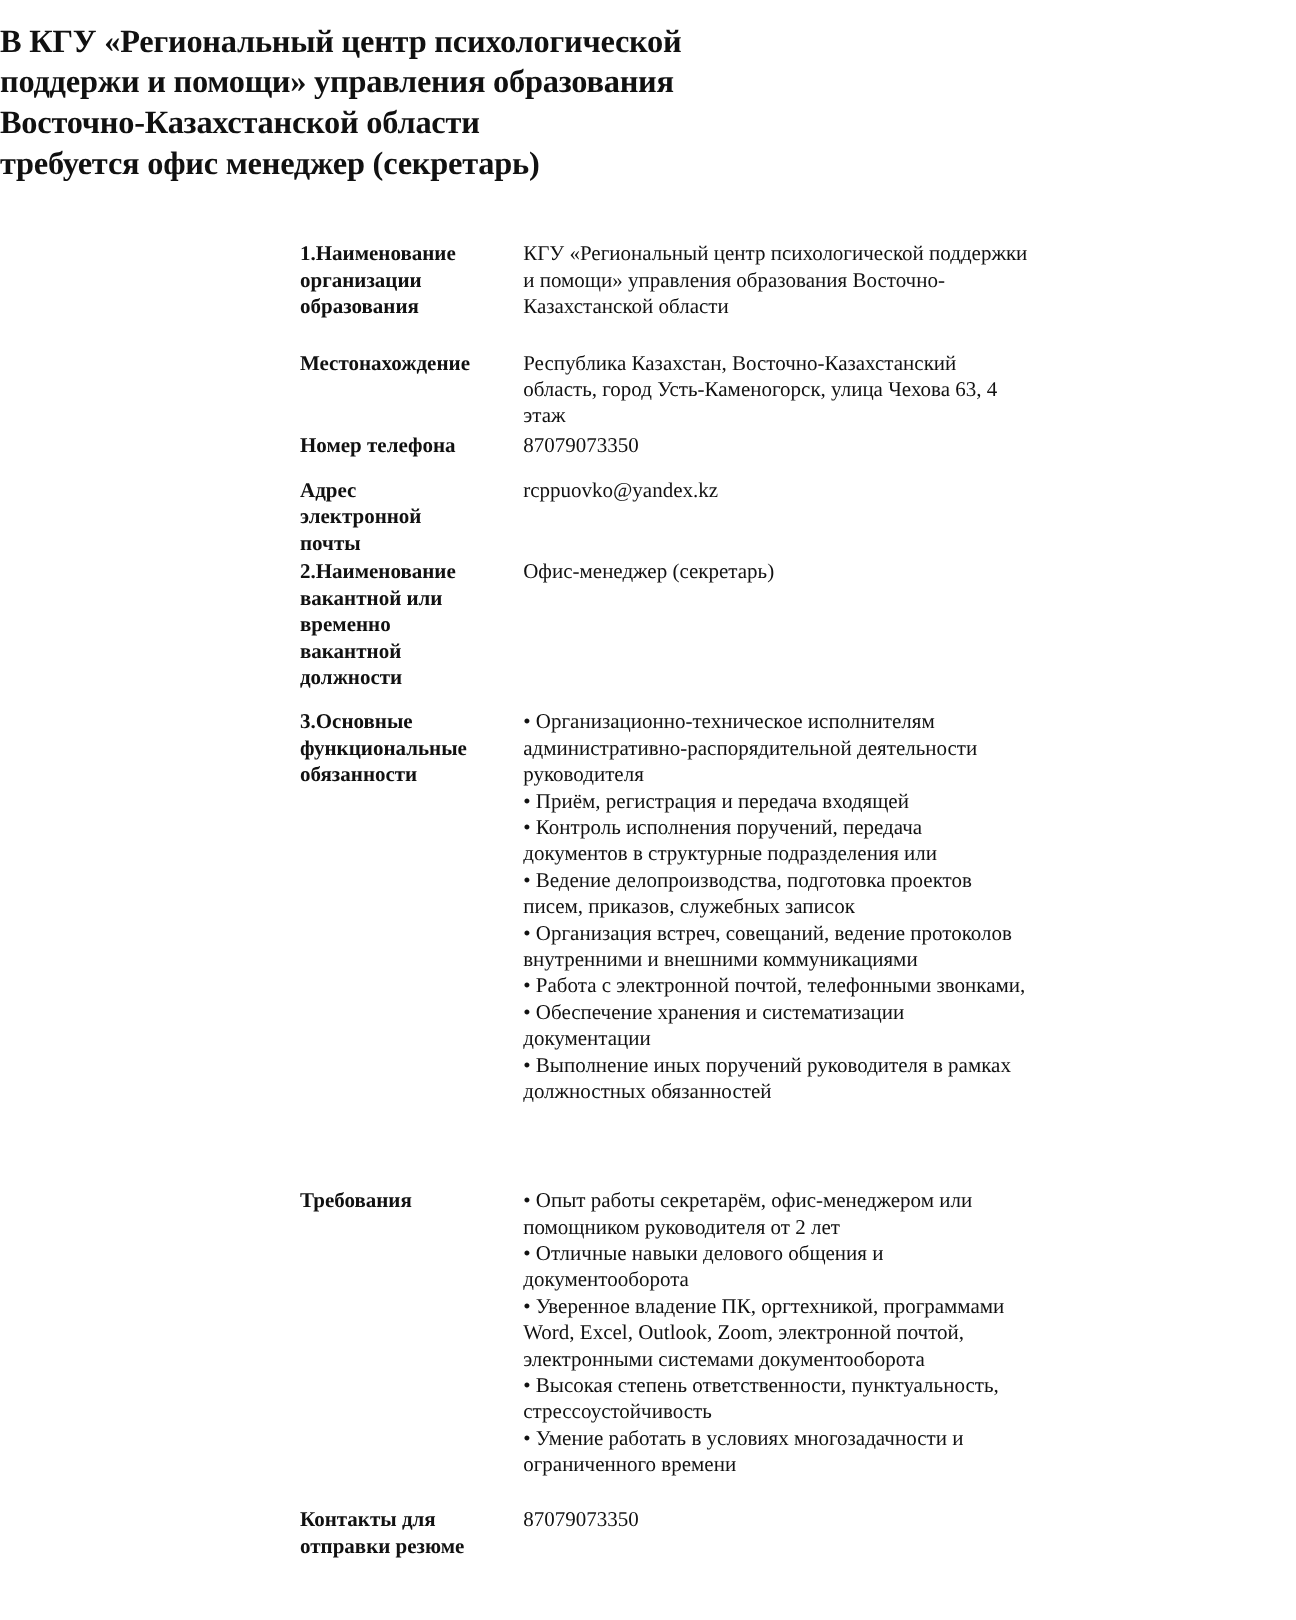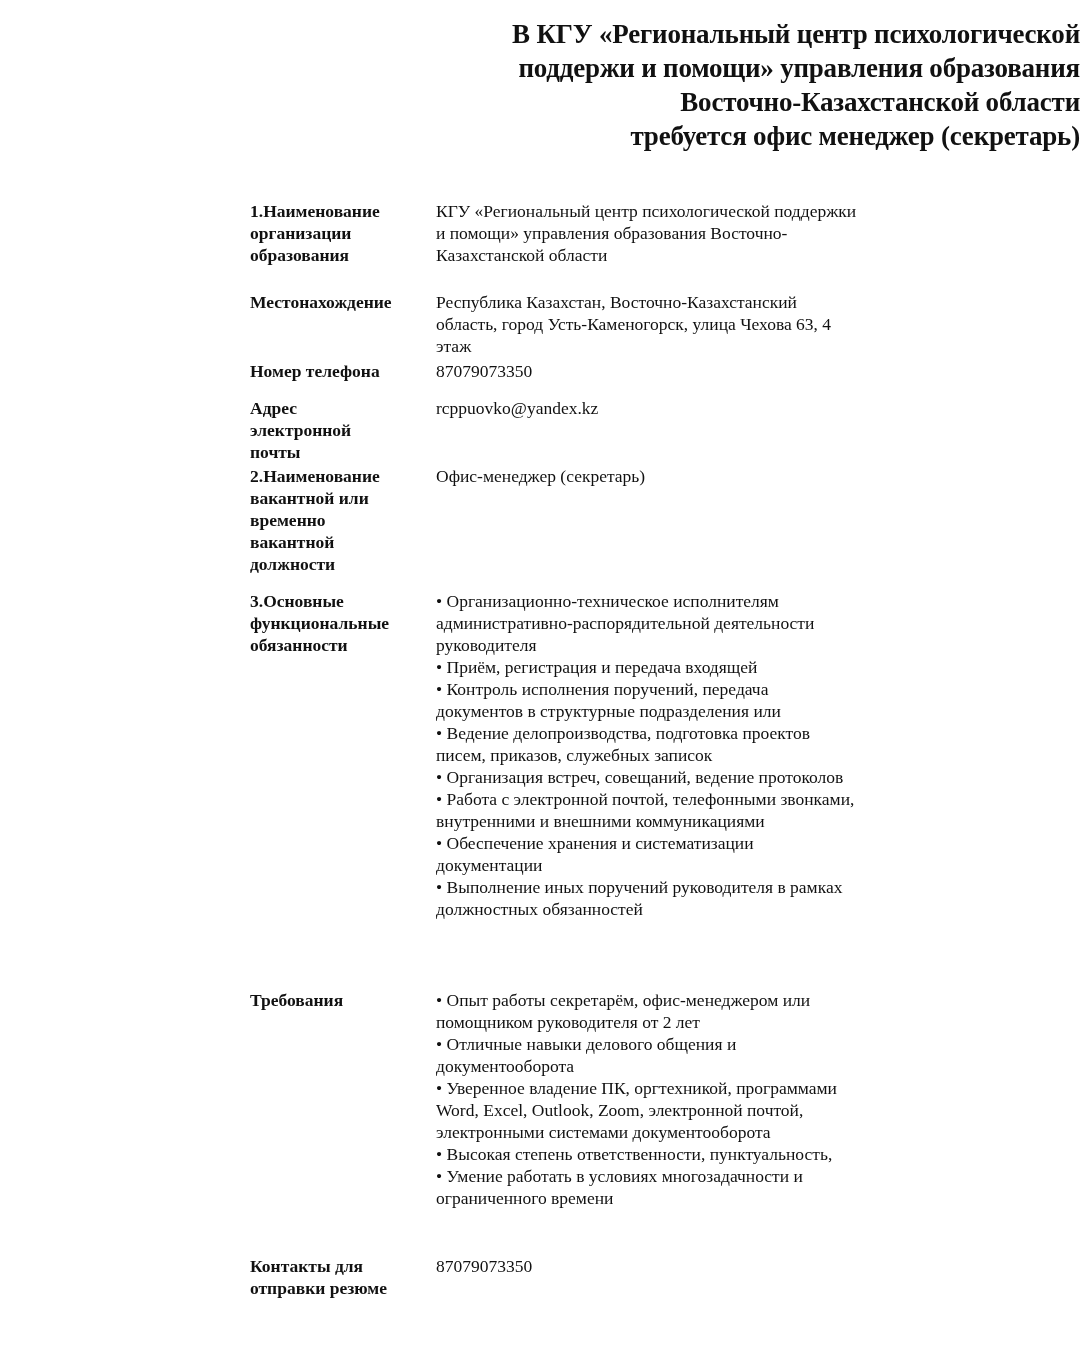--- a/index.html
+++ b/index.html
@@ -13,21 +13,21 @@
       position: relative;
       overflow: hidden;
       font-family: "Liberation Serif", "DejaVu Serif", serif;
       color: #111111;
     }
     .title {
       position: absolute;
       left: 0;
       top: 17px;
       width: 1080px;
-      text-align: right;
+      text-align: left;
       font-weight: bold;
       font-size: 27px;
       line-height: 34px;
       letter-spacing: -0.2px;
     }
     .title div { white-space: nowrap; }
     .row {
       position: absolute;
       left: 250px;
       width: 660px;
@@ -114,40 +114,41 @@
   <div class="value">
     <div class="line">• Организационно-техническое исполнителям</div>
     <div class="line">административно-распорядительной деятельности</div>
     <div class="line">руководителя</div>
     <div class="line">• Приём, регистрация и передача входящей</div>
     <div class="line">• Контроль исполнения поручений, передача</div>
     <div class="line">документов в структурные подразделения или</div>
     <div class="line">• Ведение делопроизводства, подготовка проектов</div>
     <div class="line">писем, приказов, служебных записок</div>
     <div class="line">• Организация встреч, совещаний, ведение протоколов</div>
+    <div class="line">внутренними и внешними коммуникациями</div>
     <div class="line">• Работа с электронной почтой, телефонными звонками,</div>
-    <div class="line">внутренними и внешними коммуникациями</div>
     <div class="line">• Обеспечение хранения и систематизации</div>
     <div class="line">документации</div>
     <div class="line">• Выполнение иных поручений руководителя в рамках</div>
     <div class="line">должностных обязанностей</div>
   </div>
 </div>
 
 <div class="row" style="top:989px;">
   <div class="label">Требования</div>
   <div class="value">
     <div class="line">• Опыт работы секретарём, офис-менеджером или</div>
     <div class="line">помощником руководителя от 2 лет</div>
     <div class="line">• Отличные навыки делового общения и</div>
     <div class="line">документооборота</div>
     <div class="line">• Уверенное владение ПК, оргтехникой, программами</div>
     <div class="line">Word, Excel, Outlook, Zoom, электронной почтой,</div>
     <div class="line">электронными системами документооборота</div>
     <div class="line">• Высокая степень ответственности, пунктуальность,</div>
+    <div class="line">стрессоустойчивость</div>
     <div class="line">• Умение работать в условиях многозадачности и</div>
     <div class="line">ограниченного времени</div>
   </div>
 </div>
 
 <div class="row" style="top:1255px;">
   <div class="label">Контакты для
 отправки резюме</div>
   <div class="value">
     <div class="line">87079073350</div>

